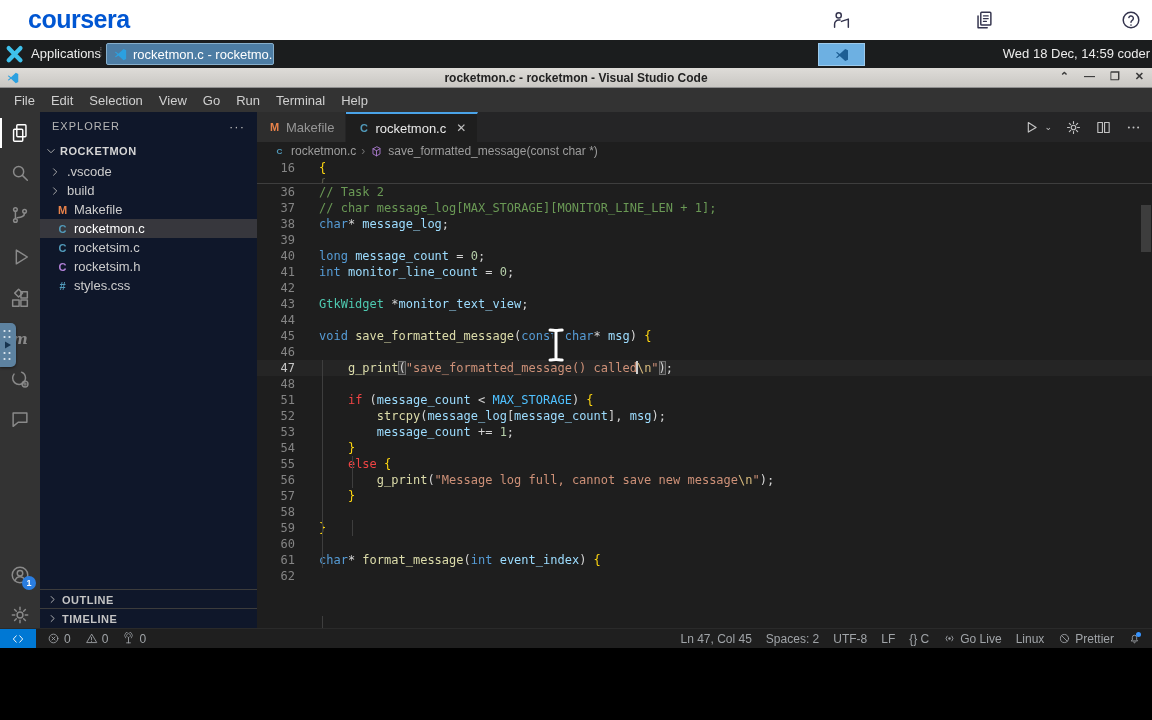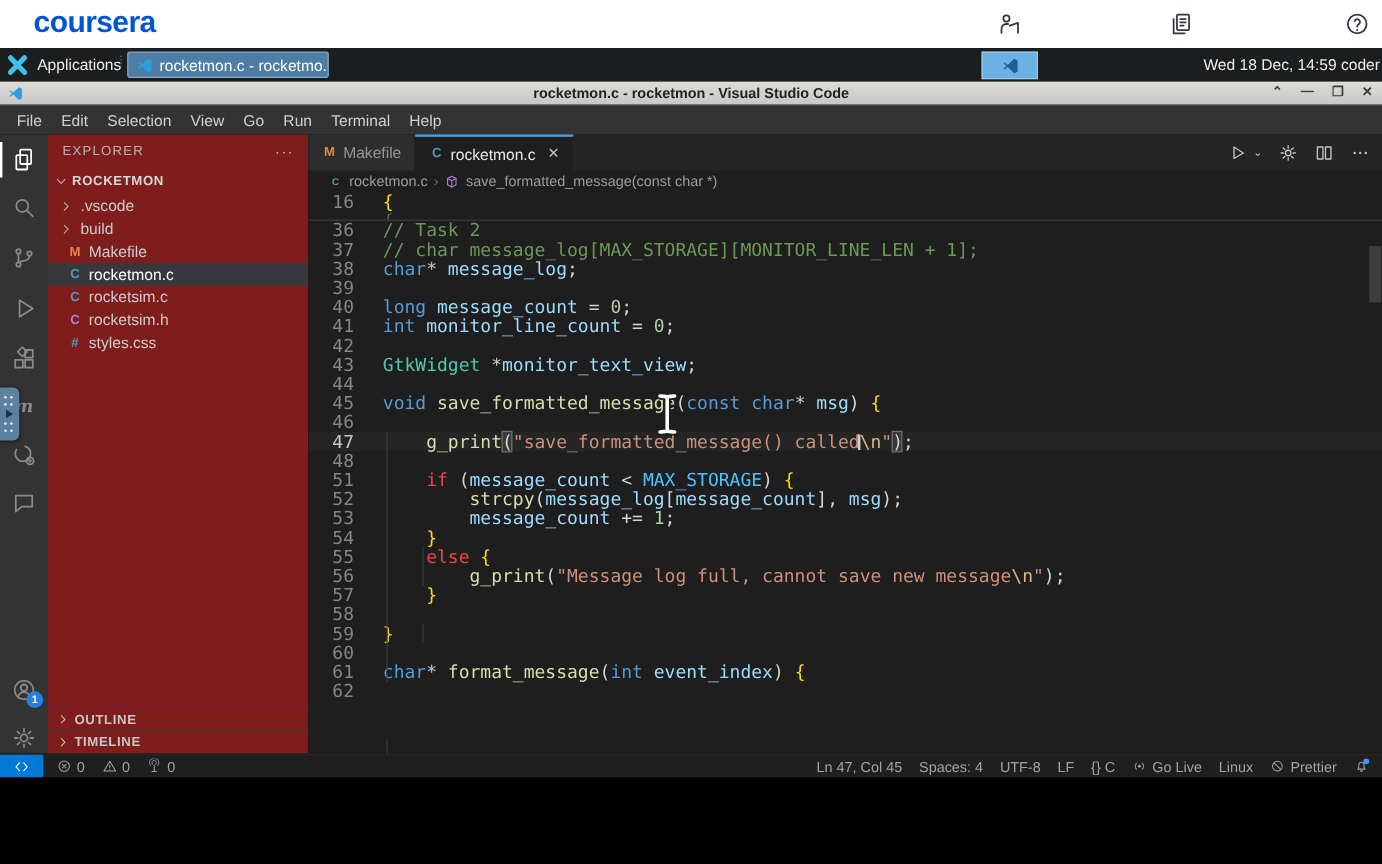--- a/index.html
+++ b/index.html
@@ -40,21 +40,21 @@
 
   
   .abar{width:40px;background:#333333;position:relative;flex:none}
   .aicon{position:absolute;left:0;width:40px;height:30px;display:flex;align-items:center;justify-content:center;color:#8a8a8a}
   .aicon svg{width:22px;height:22px}
   .aicon.active{color:#fff;box-shadow:inset 2px 0 0 #fff}
   .abadge{position:absolute;right:4px;bottom:0;background:#2a7de0;color:#fff;font-size:9px;width:14px;height:14px;
         border-radius:50%;display:flex;align-items:center;justify-content:center;font-weight:700}
 
   
-  .sidebar{width:217px;background:#7f1d1d;position:relative;flex:none;color:#cccccc}
+  .sidebar{width:217px;background:#0f172a;position:relative;flex:none;color:#cccccc}
   .exhead{display:flex;align-items:center;height:28px;padding:0 12px;font-size:11px;letter-spacing:1px;color:#b6b6b6}
   .exmore{margin-left:auto;color:#bdbdbd;font-size:13px;letter-spacing:1px}
   .root{display:flex;align-items:center;height:22px;font-weight:700;font-size:11px;letter-spacing:.5px;padding-left:4px;gap:2px;color:#d6d6d6}
   .root svg,.frow svg{width:14px;height:14px;color:#b0b0b0}
   .frow{display:flex;align-items:center;height:19px;font-size:13px;padding-left:8px;gap:5px}
   .frow.file{padding-left:16px}
   .frow.sel{background:#37373d;color:#fff}
   .fbadge{width:13px;text-align:center;font-weight:700;font-size:11px;flex:none}
   .sect{position:absolute;left:0;right:0;height:19px;border-top:1px solid #3c3c3c;display:flex;align-items:center;
         font-size:11px;font-weight:700;letter-spacing:.5px;padding-left:6px;gap:3px;color:#c5c5c5}
@@ -67,21 +67,21 @@
         color:#969696;border-right:1px solid #252526;box-sizing:border-box}
   .tab.active{background:#1e1e1e;color:#e9e9e9;border-top:2px solid #4aa3e8}
   .tclose{font-size:12px;margin-left:5px;color:#c0c0c0}
   .eacts{position:absolute;right:10px;top:0;height:30px;display:flex;align-items:center;gap:13px;color:#c3c3c3}
   .eacts svg{width:17px;height:17px}
   .chevtiny{font-size:9px;margin-left:-9px;color:#c3c3c3}
   .bcrumb{height:18px;display:flex;align-items:center;font-size:12px;color:#9d9d9d;padding-left:16px;gap:5px;flex:none}
   .bcrumb svg{width:13px;height:13px}
   .bsep{color:#6d6d6d}
 
-  .codearea{flex:1;position:relative;overflow:hidden;font-family:"DejaVu Sans Mono",monospace;font-size:15px;line-height:16px}
+  .codearea{flex:1;position:relative;overflow:hidden;font-family:"DejaVu Sans Mono",monospace;font-size:12px;line-height:16px}
   .cline{display:flex;height:16px;position:relative}
   .cline.cur{background:rgba(255,255,255,.035)}
   .gut{width:38px;text-align:right;color:#858585;flex:none}
   .cline.cur .gut{color:#c6c6c6}
   .ltxt{white-space:pre;padding-left:24px}
   .folddiv{height:8px;overflow:hidden;border-bottom:1px solid #3e3e3e;color:#5a5a4a;white-space:pre;padding-left:62px;box-sizing:border-box}
   .kw{color:#569cd6}.ct{color:#ef4444}.fn{color:#dcdcaa}.ty{color:#4ec9b0}.vr{color:#9cdcfe}
   .st{color:#ce9178}.es{color:#d7ba7d}.cm{color:#6a9955}.nm{color:#b5cea8}.pn{color:#d4d4d4}
   .br{color:#ffd710}.cs{color:#4fc1ff}
   .ph{color:#d4d4d4;background:rgba(128,128,128,.22);outline:1px solid #6f6f6f;outline-offset:-1px}
@@ -527,21 +527,21 @@
             </svg>
           </span>
           <span>0</span>
         </div>
       </div>
     <div class="sright" id="statusright">
         <div class="sitem">
           <span>Ln 47, Col 45</span>
         </div>
         <div class="sitem">
-          <span>Spaces: 4</span>
+          <span>Spaces: 2</span>
         </div>
         <div class="sitem">
           <span>UTF-8</span>
         </div>
         <div class="sitem">
           <span>LF</span>
         </div>
         <div class="sitem">
           <span>{} C</span>
         </div>

